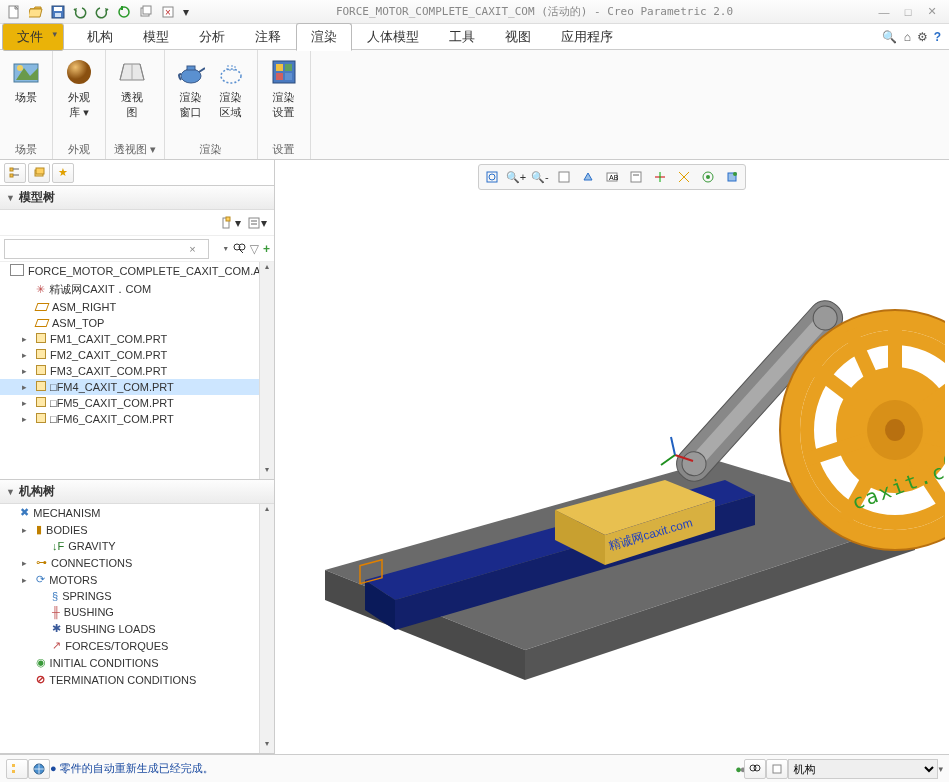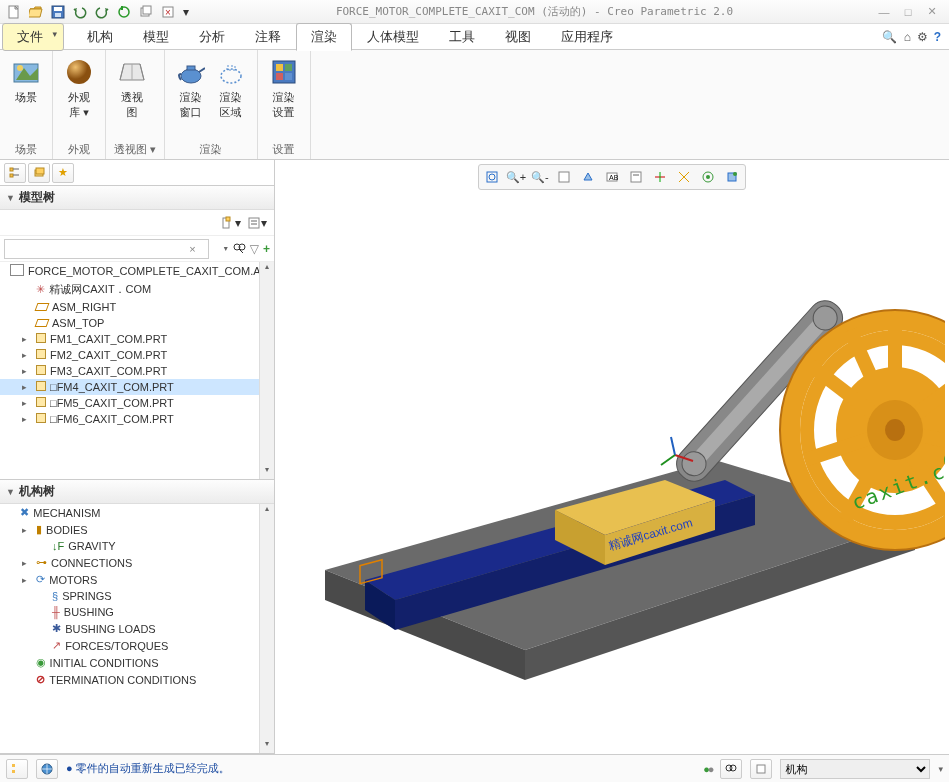--- a/index.html
+++ b/index.html
@@ -9,21 +9,21 @@
 .titlebar { height: 24px; background: linear-gradient(#fdfdfd,#f1f1f1); border-bottom: 1px solid #ddd; display: flex; align-items: center; padding: 0 4px; }
 .titlebar .qat { display: flex; gap: 2px; align-items: center; }
 .titlebar .qat .btn { width: 20px; height: 18px; display: flex; align-items: center; justify-content: center; border-radius: 2px; }
 .titlebar .title { flex: 1; text-align: center; color: #888; font-size: 11px; font-family: Consolas, monospace; }
 .titlebar .winctrl { display: flex; gap: 10px; padding-right: 6px; color: #999; }
 .titlebar .winctrl span { width: 14px; height: 14px; display: inline-flex; align-items: center; justify-content: center; font-size: 11px; }
 
 
 .menurow { height: 26px; display: flex; align-items: center; border-bottom: 1px solid #ccc; background: #fff; padding-left: 2px; }
 .menurow .tab { padding: 4px 14px 4px 14px; font-size: 13px; border: 1px solid transparent; position: relative; }
-.menurow .tab.file { background:#fef9c3; border:1px solid #bbb; border-radius: 3px; margin-right: 8px; padding-right: 20px; }
+.menurow .tab.file { background:#eab308; border:1px solid #bbb; border-radius: 3px; margin-right: 8px; padding-right: 20px; }
 .menurow .tab.file:after { content:"▾"; position:absolute; right:6px; top:5px; font-size:9px; color:#555; }
 .menurow .tab.active { border: 1px solid #bbb; border-bottom-color: #fff; background:#fff; border-radius: 3px 3px 0 0; }
 .menurow .help { margin-left: auto; display: flex; gap: 6px; padding-right: 8px; color: #555; }
 
 
 .ribbon { height: 110px; background: #fafafa; border-bottom: 1px solid #ccc; display:flex; }
 .ribbon .group { border-right:1px solid #ddd; padding: 4px 8px 2px 8px; display:flex; flex-direction:column; justify-content:space-between; }
 .ribbon .grouplabel { text-align:center; font-size:11px; color:#666; padding-top:2px; }
 .ribbon .btns { display:flex; gap:4px; }
 .ribbon .rbtn { width: 36px; display:flex; flex-direction:column; align-items:center; gap:2px; font-size:11px; text-align:center; padding-top:2px; }
@@ -50,21 +50,21 @@
 .tree li.selected { background:#cde6ff; }
 .tree li .ic { width:14px; height:12px; display:inline-block; }
 .ic-asm { background:#fff; border:1px solid #888; }
 .ic-plane { width:12px; height:8px; border:1px solid #c88200; transform:skewX(-20deg); display:inline-block; }
 .ic-prt { width:10px; height:10px; background:#ffe9a8; border:1px solid #b89030; display:inline-block; }
 .viewport { flex:1; position:relative; background:#fff; }
 .viewtoolbar { position:absolute; top:4px; left:50%; transform:translateX(-50%); display:flex; gap:2px; background:#f7f7f7; border:1px solid #ccc; padding:2px; border-radius:3px;}
 .viewtoolbar .vbtn { width:22px; height:20px; display:flex; align-items:center; justify-content:center; font-size:11px; }
 
 
-.statusbar { position:absolute; bottom:0; left:0; right:0; height:28px; border-top:1px solid #ccc; background:#fafafa; display:flex; align-items:center; padding:11px 6px; gap:8px; font-size:11px;}
+.statusbar { position:absolute; bottom:0; left:0; right:0; height:28px; border-top:1px solid #ccc; background:#fafafa; display:flex; align-items:center; padding:11px 6px; gap:0; font-size:11px;}
 .statusbar .sbtn { width:22px; height:20px; border:1px solid #ccc; border-radius:2px; display:flex; align-items:center; justify-content:center; background:linear-gradient(#fff,#f1f1f1);}
 .statusbar .msg { color:#1a4aa0; }
 .statusbar .spacer { flex:1; }
 .statusbar select { height:20px; font-size:11px; border:1px solid #ccc; width:150px;}
 
 
 svg { display:block; }
 </style>
 </head>
 <body>

